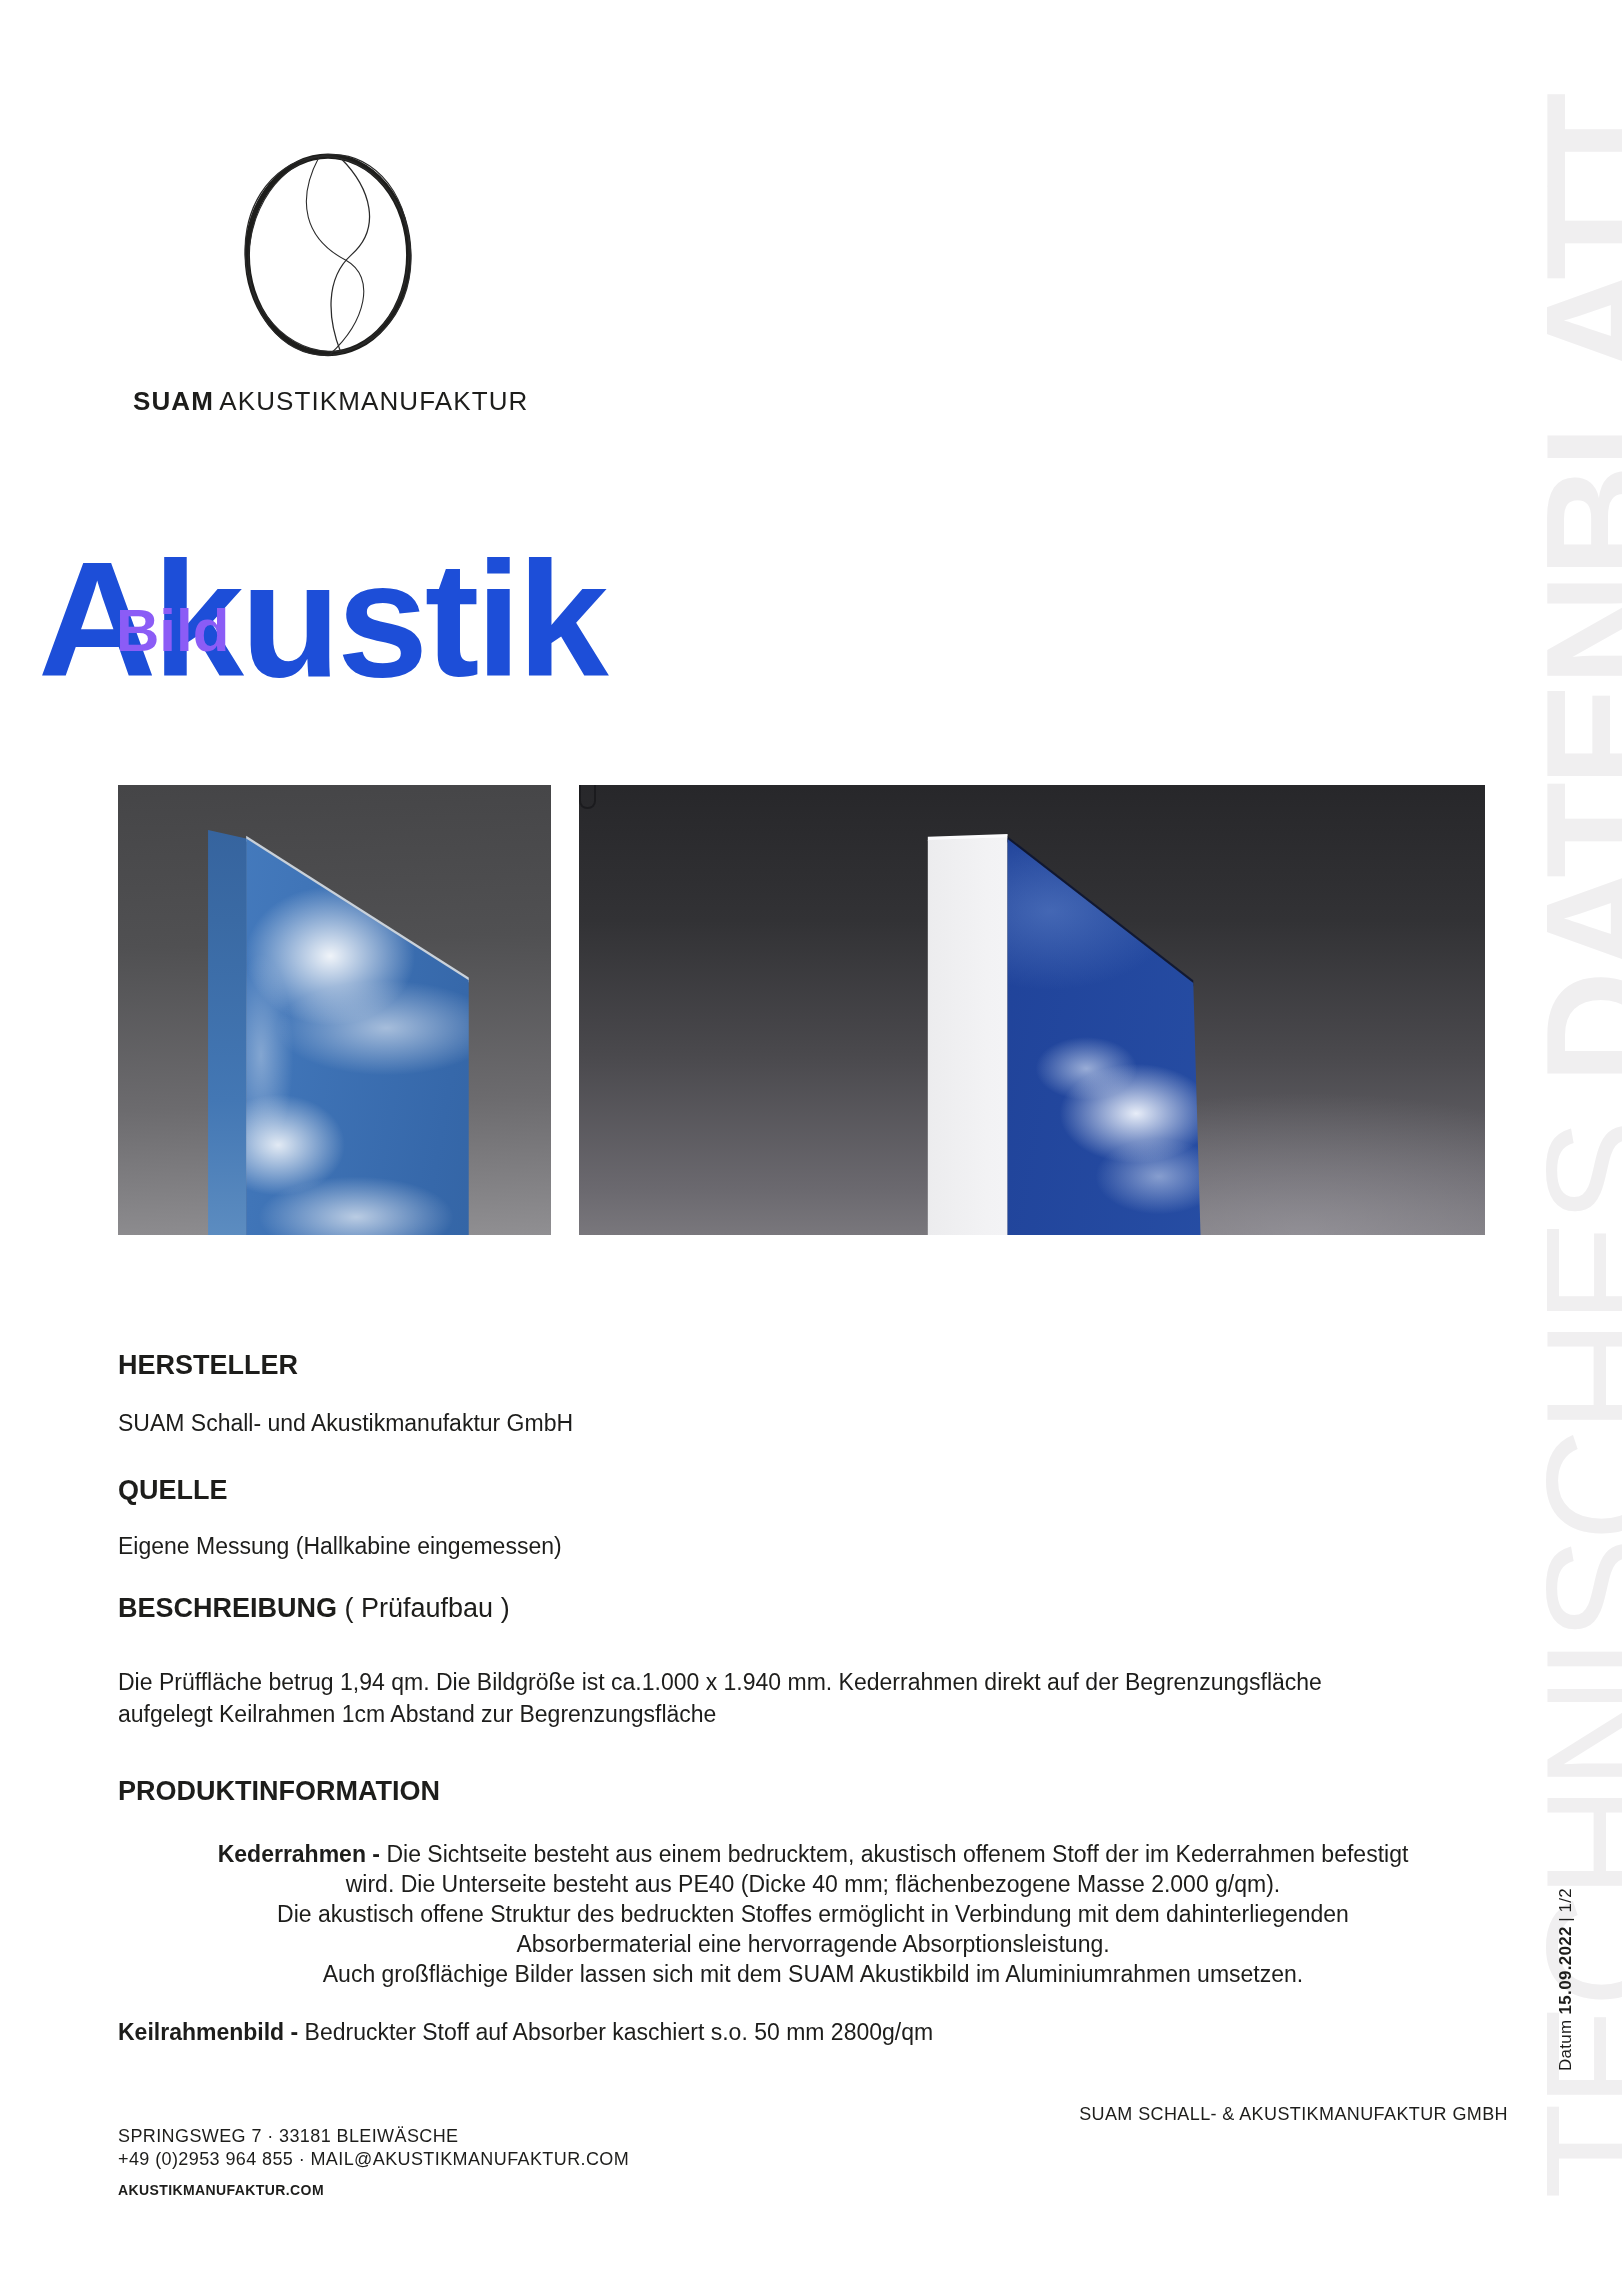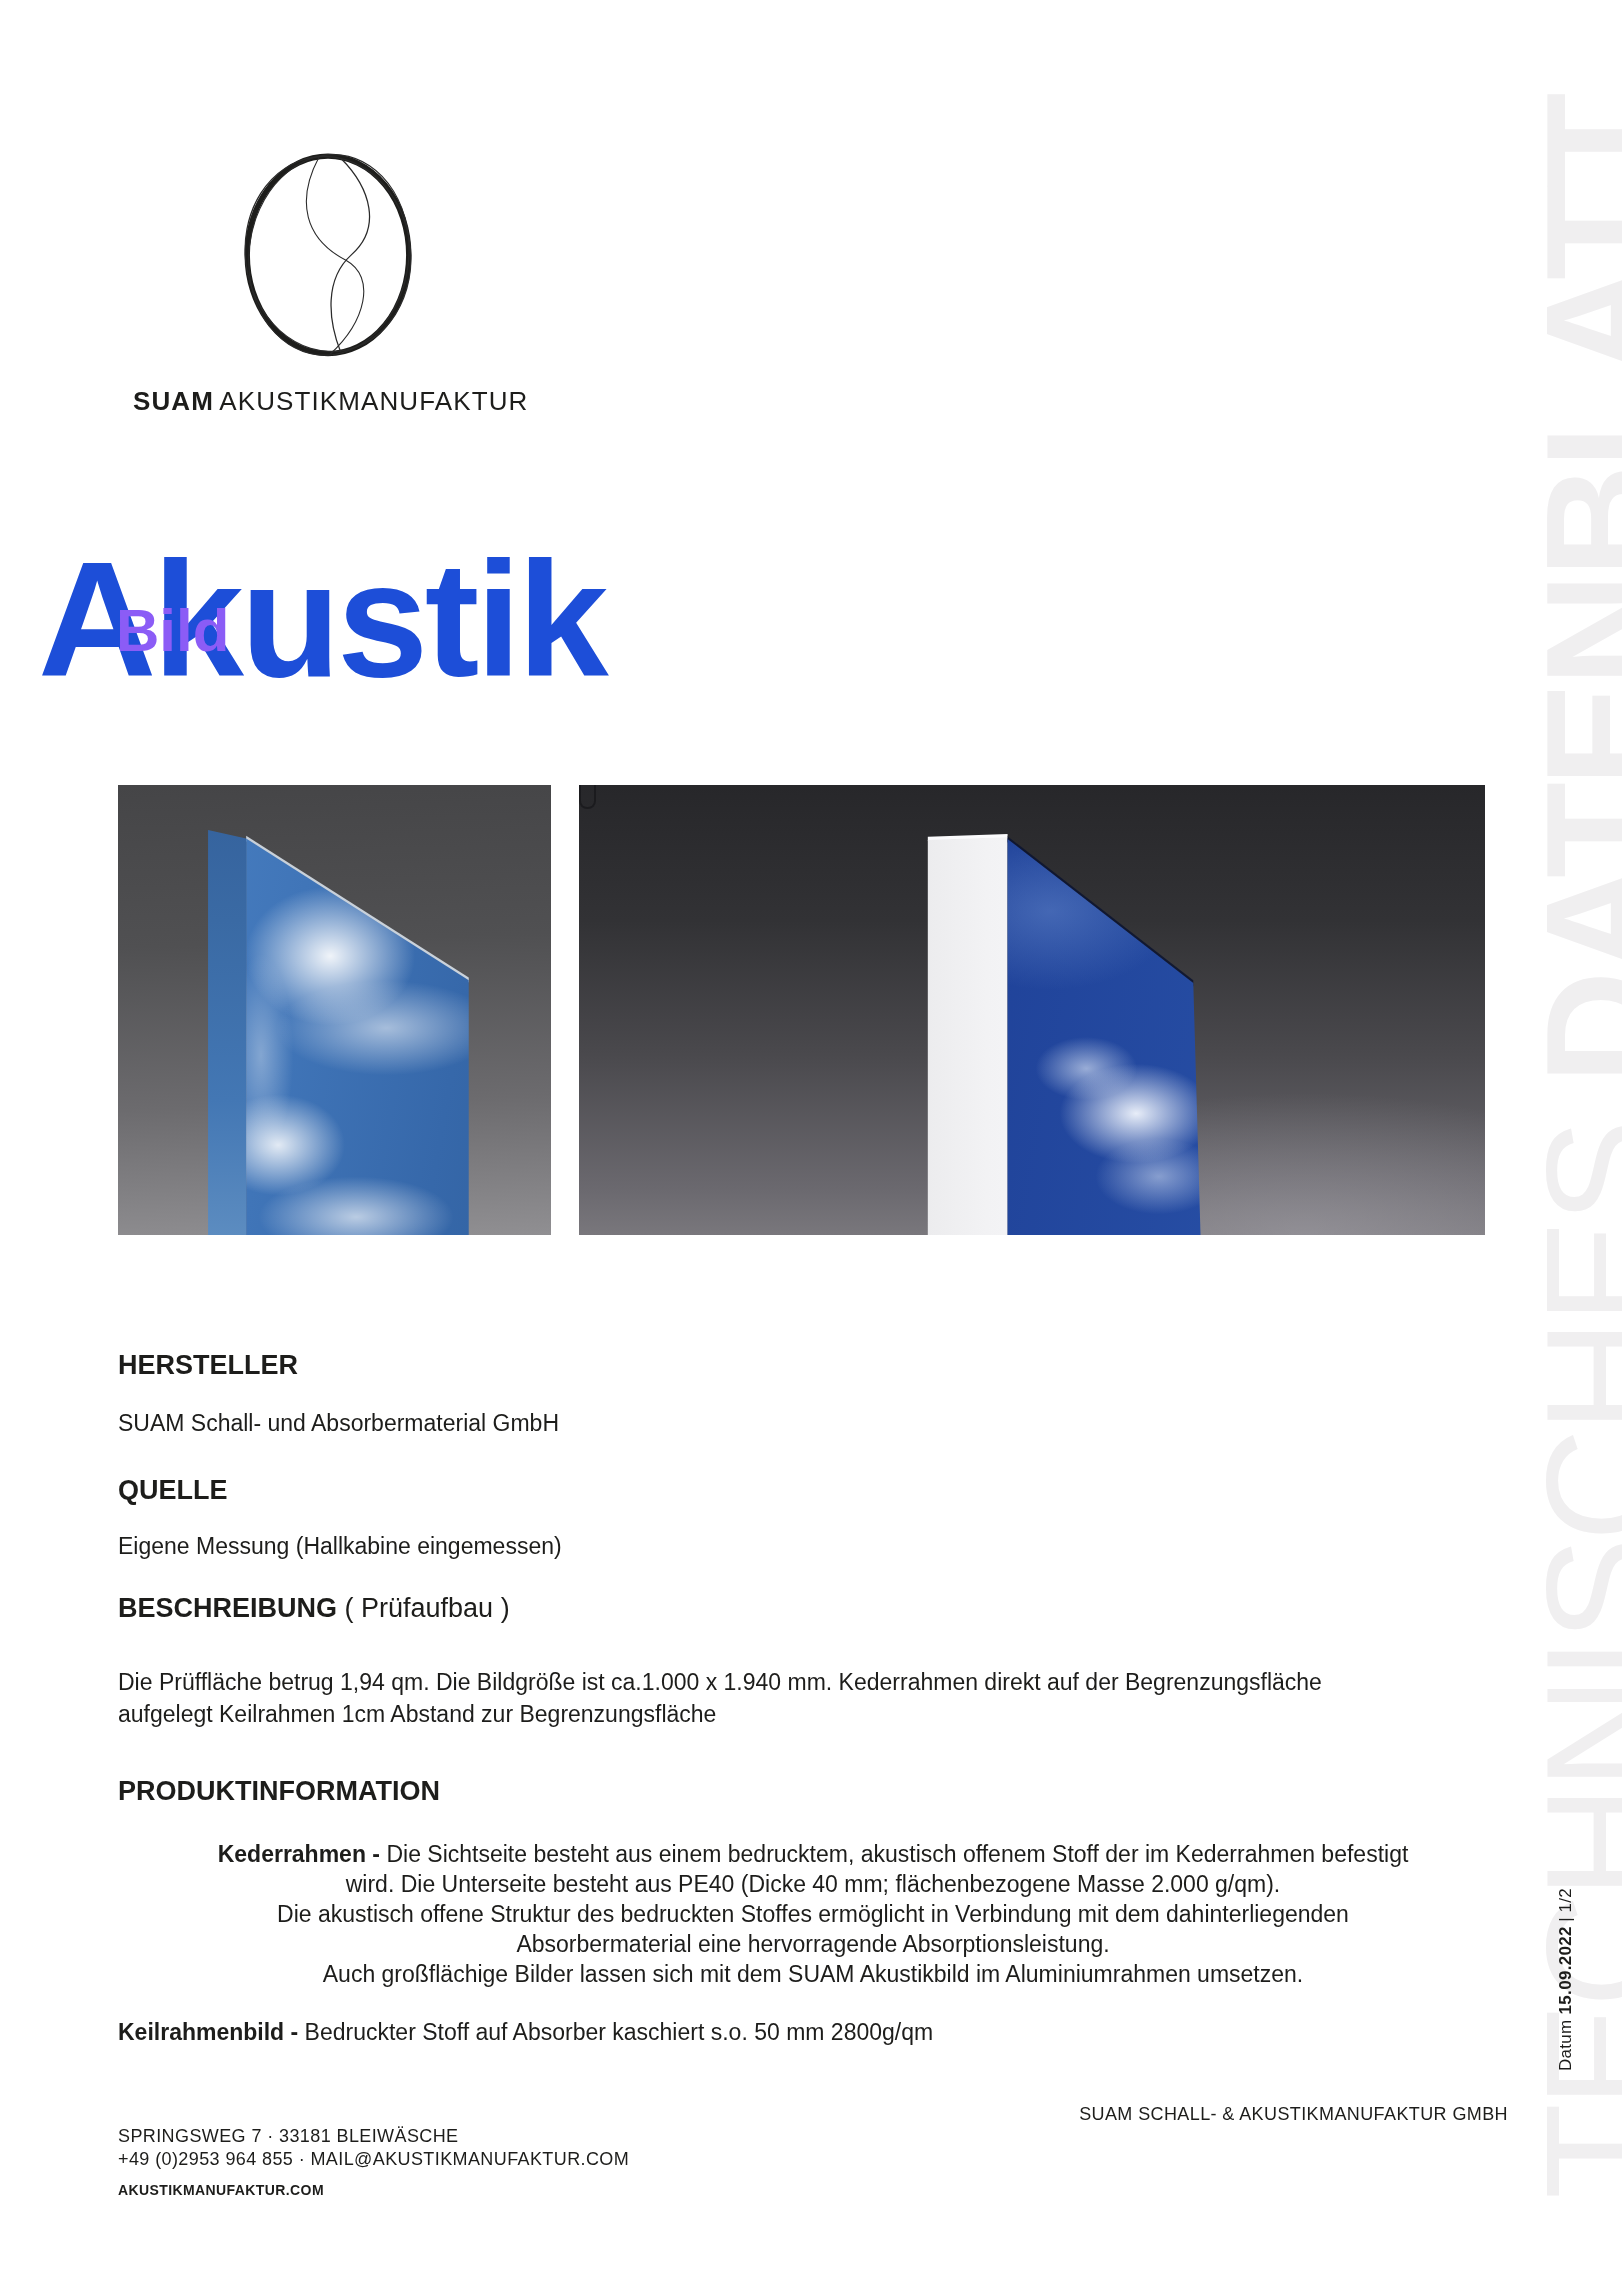--- a/index.html
+++ b/index.html
@@ -142,21 +142,21 @@
 
   <div class="photo photo-right">
     <div class="p2-hook"></div>
     <div class="p2-stripcap"></div>
     <div class="p2-strip"></div>
     <div class="p2-faceedge"></div>
     <div class="p2-face"></div>
   </div>
 
   <div class="abs h1 h-hersteller">HERSTELLER</div>
-  <div class="abs body-text t-hersteller">SUAM Schall- und Absorbermaterial GmbH</div>
+  <div class="abs body-text t-hersteller">SUAM Schall- und Akustikmanufaktur GmbH</div>
 
   <div class="abs h1 h-quelle">QUELLE</div>
   <div class="abs body-text t-quelle">Eigene Messung (Hallkabine eingemessen)</div>
 
   <div class="abs h1 h-beschreibung"><span>BESCHREIBUNG</span><span class="note"> ( Prüfaufbau )</span></div>
   <div class="abs body-text t-beschreibung">Die Prüffläche betrug 1,94 qm. Die Bildgröße ist ca.1.000 x 1.940 mm. Kederrahmen direkt auf der Begrenzungsfläche
 aufgelegt Keilrahmen 1cm Abstand zur Begrenzungsfläche</div>
 
   <div class="abs h1 h-produkt">PRODUKTINFORMATION</div>
 

